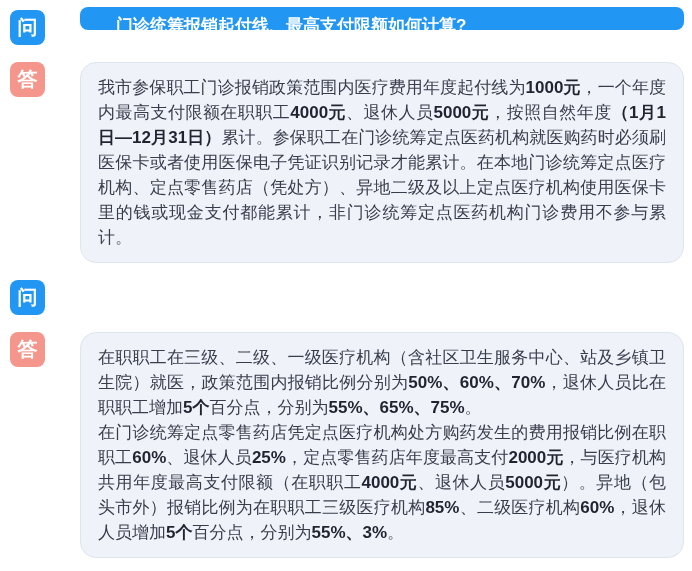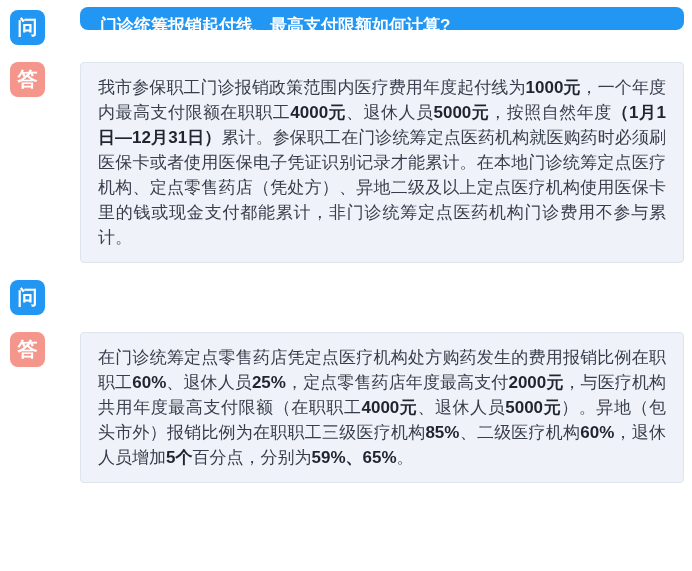--- a/index.html
+++ b/index.html
@@ -32,31 +32,31 @@
   .q-header {
     flex: 1;
     box-sizing: border-box;
     height: 23px;
     line-height: 38px;
     border-radius: 8px;
     background: var(--question-header-bg);
     color: var(--question-header-text);
     font-size: 17px;
     font-weight: 700;
-    padding-left: 20px;
+    padding-left: 36px;
     white-space: nowrap;
     overflow: hidden;
   }
   .a-row { margin-top: 17px; }
   .a-box {
     flex: 1;
     box-sizing: border-box;
     background: var(--answer-box-bg);
     border: 1px solid var(--answer-box-border);
-    border-radius: 4px;
+    border-radius: 16px;
     padding: 12px 17px;
     color: var(--body-text);
     font-size: 17px;
     line-height: 25px;
     text-align: justify;
   }
   .a-box p { margin: 0; }
   .a-box strong { font-weight: 700; color: var(--bold-text); }
 </style>
 </head>
@@ -85,18 +85,19 @@
     <div class="row q-row">
       <div class="badge-col">
         <div class="badge q">问</div>
       </div>
     </div>
     <div class="row a-row">
       <div class="badge-col">
         <div class="badge a">答</div>
       </div>
       <div class="a-box">
-          <p>在门诊统筹定点零售药店凭定点医疗机构处方购药发生的费用报销比例在职职工<strong>60%</strong>、退休人员<strong>25%</strong>，定点零售药店年度最高支付<strong>2000元</strong>，与医疗机构共用年度最高支付限额（在职职工<strong>4000元</strong>、退休人员<strong>5000元</strong>）。异地（包头市外）报销比例为在职职工三级医疗机构<strong>85%</strong>、二级医疗机构<strong>60%</strong>，退休人员增加<strong>5个</strong>百分点，分别为<strong>59%、65%</strong>。</p>
+          <p>在职职工在三级、二级、一级医疗机构（含社区卫生服务中心、站及乡镇卫生院）就医，政策范围内报销比例分别为<strong>50%、60%、70%</strong>，退休人员比在职职工增加<strong>5个</strong>百分点，分别为<strong>55%、65%、75%</strong>。</p>
+          <p>在门诊统筹定点零售药店凭定点医疗机构处方购药发生的费用报销比例在职职工<strong>60%</strong>、退休人员<strong>25%</strong>，定点零售药店年度最高支付<strong>2000元</strong>，与医疗机构共用年度最高支付限额（在职职工<strong>4000元</strong>、退休人员<strong>5000元</strong>）。异地（包头市外）报销比例为在职职工三级医疗机构<strong>85%</strong>、二级医疗机构<strong>60%</strong>，退休人员增加<strong>5个</strong>百分点，分别为<strong>55%、3%</strong>。</p>
         </div>
     </div>
   </section>
 
 </div>
 
 </body></html>

